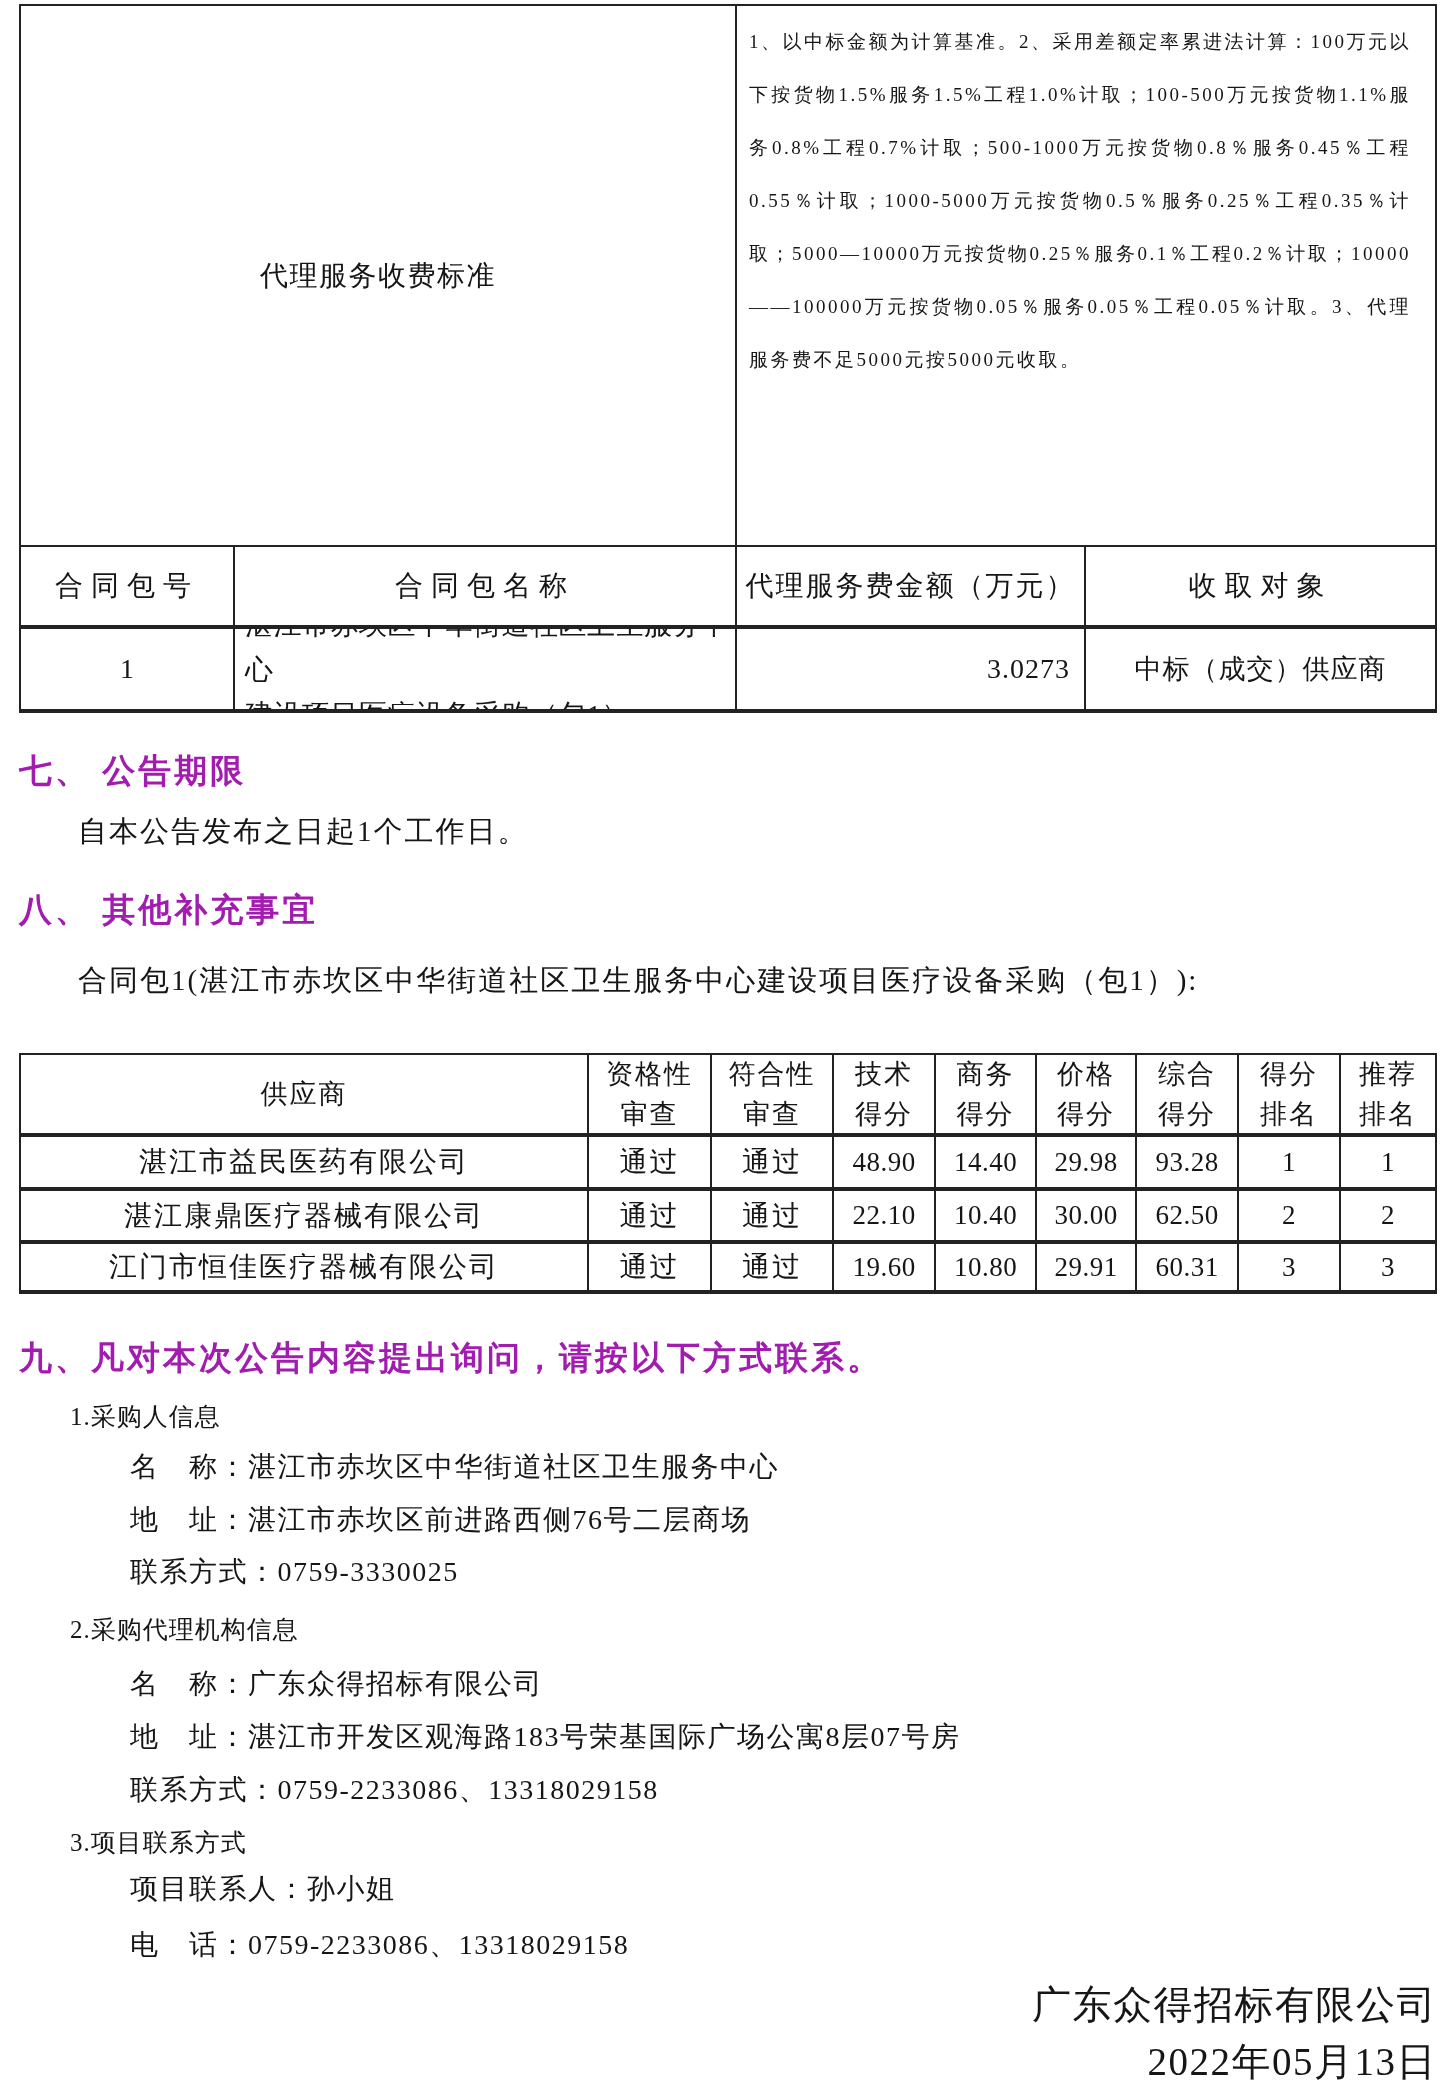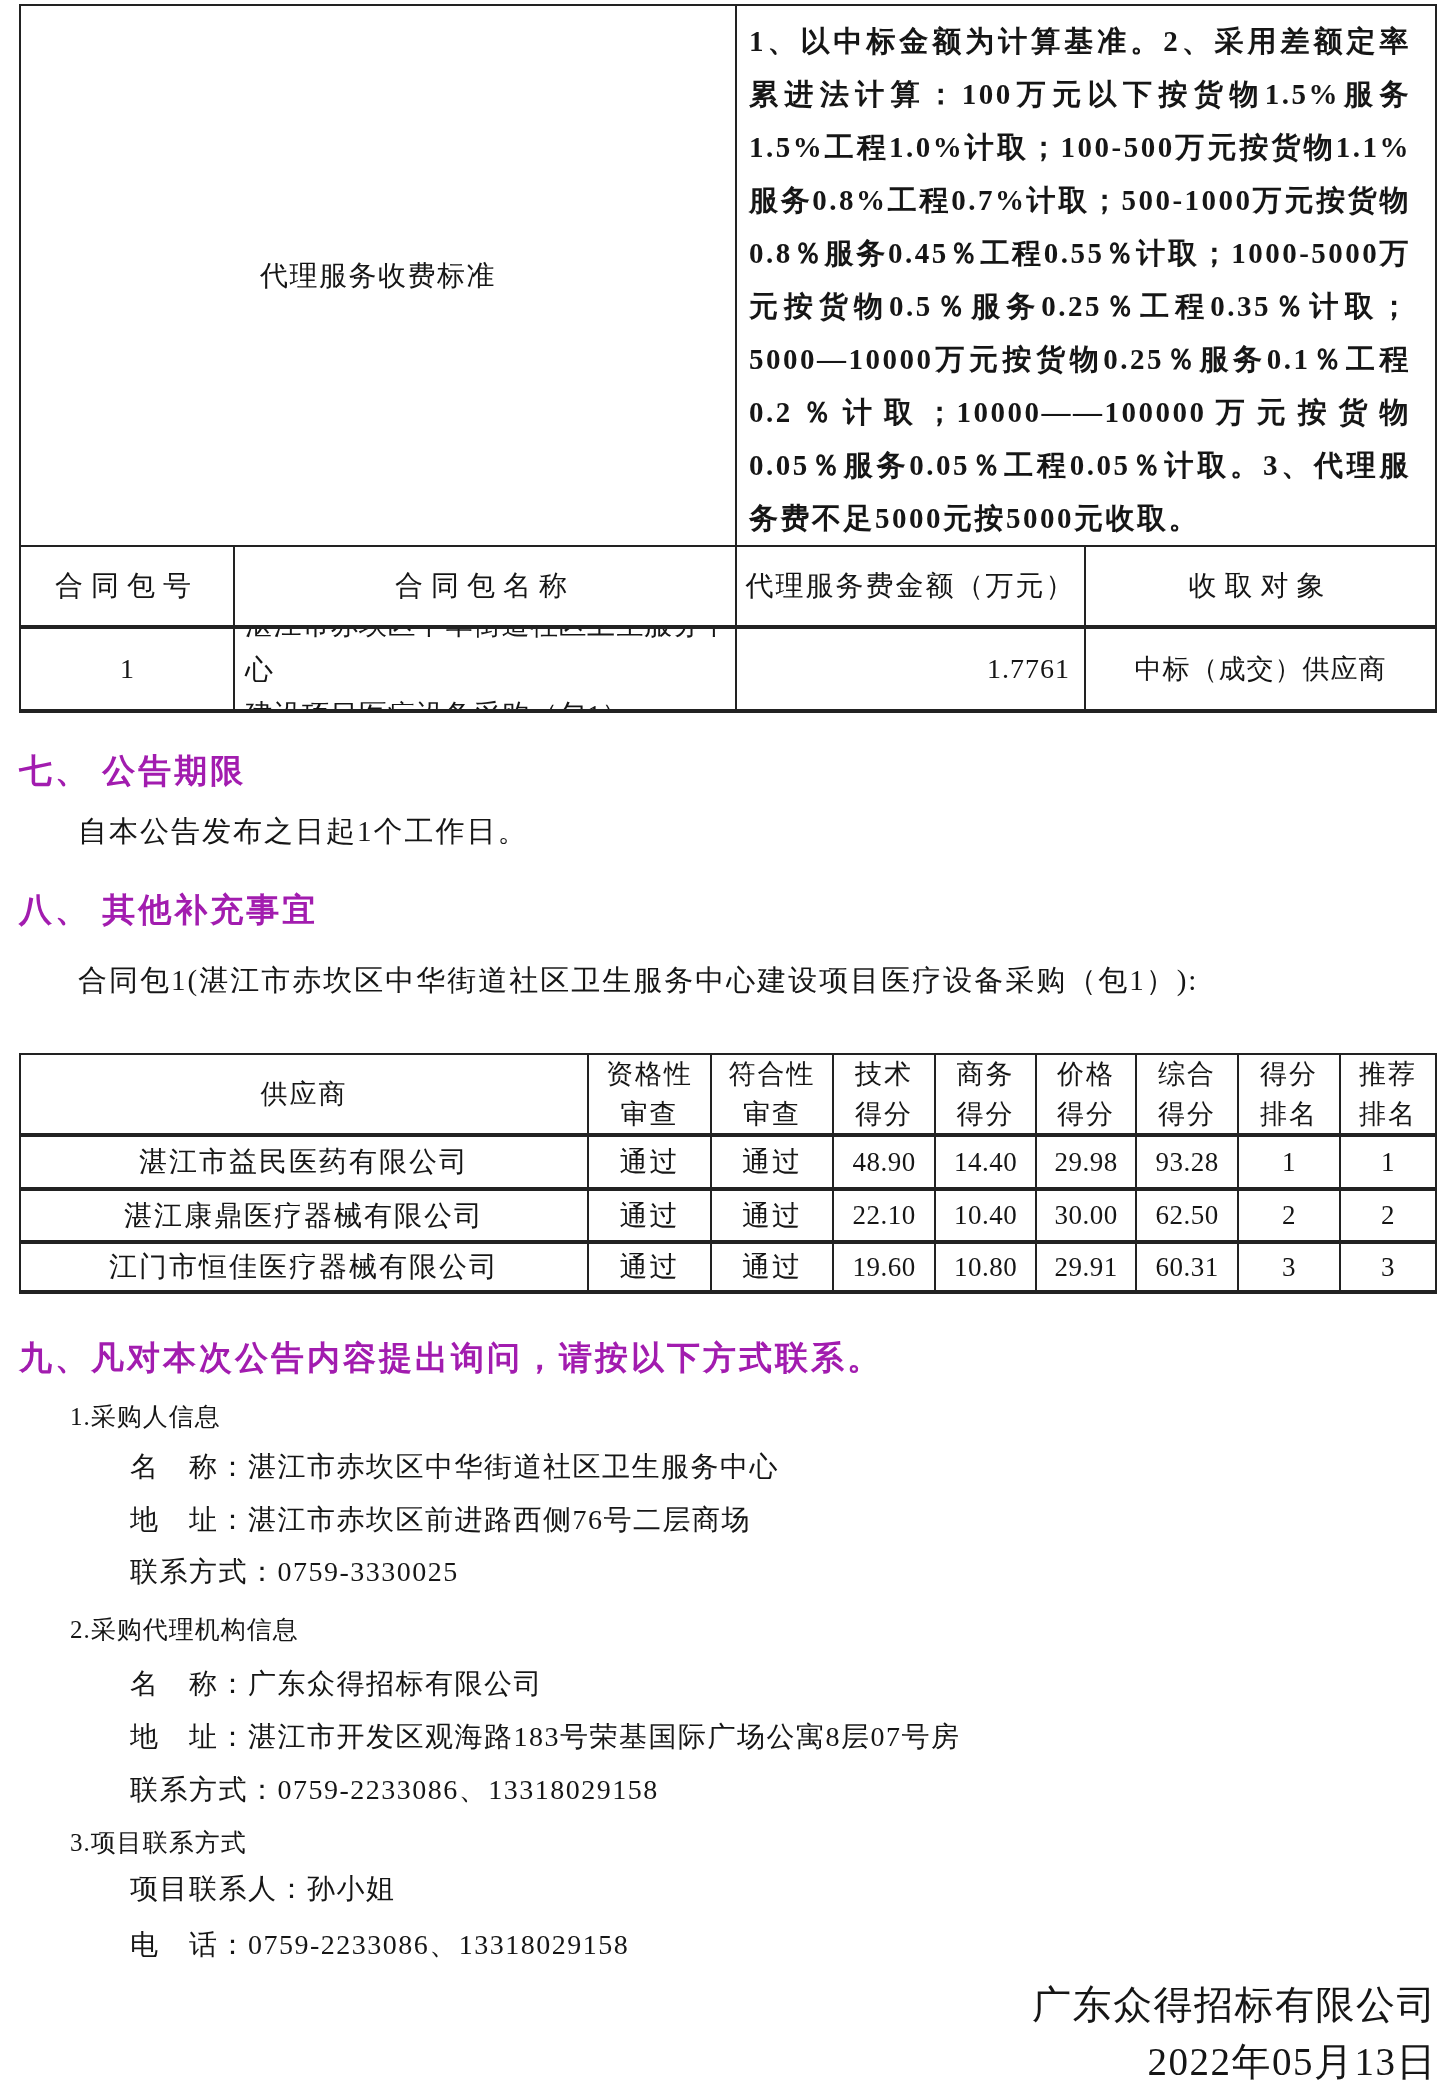--- a/index.html
+++ b/index.html
@@ -33,27 +33,26 @@
     border: 2px solid #222;
     border-bottom-width: 4px;
     display: grid;
     grid-template-columns: 212px 502px 349px auto;
     grid-template-rows: 539px 80px 84px;
   }
   .fee-label-cell { grid-column: 1 / 3; font-size: 28px; letter-spacing: 1.5px; }
   .fee-text-cell {
     grid-column: 3 / 5;
     display: block;
-    font-size: 29px;
+    font-size: 19px;
     line-height: 53px;
     letter-spacing: 2.5px;
     text-align: justify;
     text-justify: inter-character;
     padding: 9px 24px 0 12px;
-    font-weight: bold;
   }
   .th { font-size: 28px; letter-spacing: 8px; }
   .th.long { letter-spacing: 2px; }
   .pkg-name-cell {
     justify-content: flex-start;
     text-align: left;
     white-space: pre-line;
     font-size: 28px;
     line-height: 45px;
     letter-spacing: 0.5px;
@@ -101,21 +100,21 @@
     <div class="fee-text-cell bl">1、以中标金额为计算基准。2、采用差额定率累进法计算：100万元以下按货物1.5%服务1.5%工程1.0%计取；100-500万元按货物1.1%服务0.8%工程0.7%计取；500-1000万元按货物0.8％服务0.45％工程0.55％计取；1000-5000万元按货物0.5％服务0.25％工程0.35％计取；5000—10000万元按货物0.25％服务0.1％工程0.2％计取；10000——100000万元按货物0.05％服务0.05％工程0.05％计取。3、代理服务费不足5000元按5000元收取。</div>
 
     <div class="cell th bt-thin">合同包号</div>
     <div class="cell th bl bt-thin">合同包名称</div>
     <div class="cell th long bl bt-thin">代理服务费金额（万元）</div>
     <div class="cell th bl bt-thin">收取对象</div>
 
     <div class="cell pkg-no-cell bt-thick">1</div>
     <div class="cell pkg-name-cell bl bt-thick">湛江市赤坎区中华街道社区卫生服务中心
 建设项目医疗设备采购（包1）</div>
-    <div class="cell fee-amount-cell bl bt-thick">1.7761</div>
+    <div class="cell fee-amount-cell bl bt-thick">3.0273</div>
     <div class="cell charge-cell bl bt-thick">中标（成交）供应商</div>
   </div>
 
   <div class="abs h1" style="top:753px; left:19px;">七、 公告期限</div>
   <div class="abs para" style="top:814px; left:78px;">自本公告发布之日起1个工作日。</div>
 
   <div class="abs h1" style="top:892px; left:19px;">八、 其他补充事宜</div>
   <div class="abs para" style="top:963px; left:78px;">合同包1(湛江市赤坎区中华街道社区卫生服务中心建设项目医疗设备采购（包1）):</div>
 
   <div class="abs score-table">

